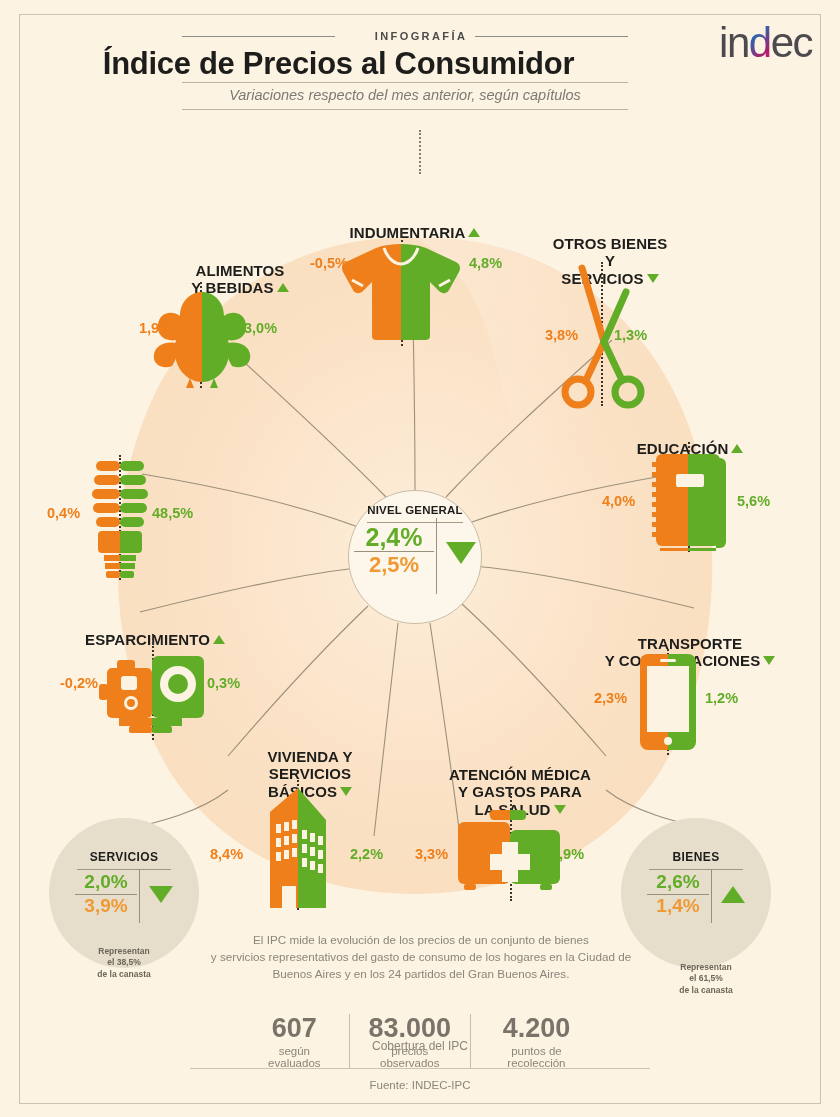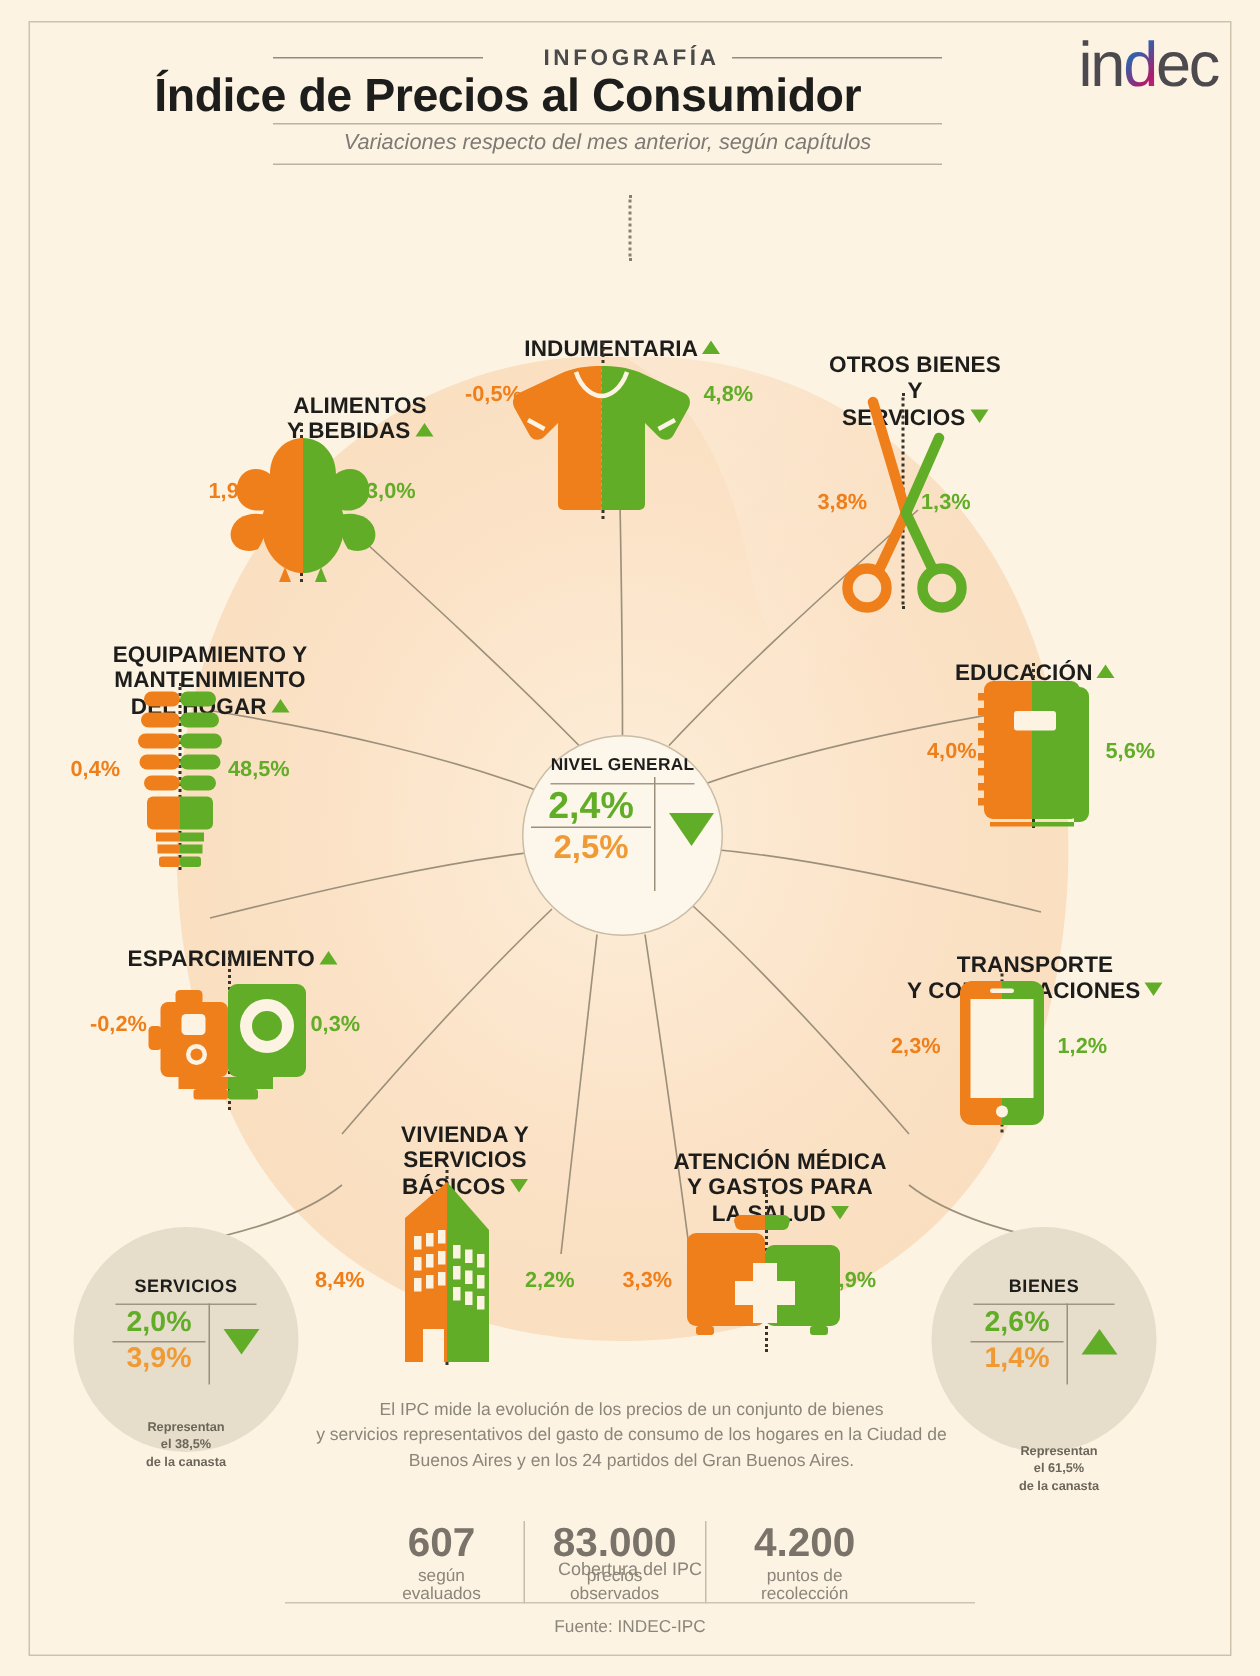--- a/index.html
+++ b/index.html
@@ -23,21 +23,21 @@
     pointer-events: none;
   }
 
   
   .kicker-wrap {
     position: absolute; left: 182px; top: 30px; width: 446px;
     display: flex; align-items: center; gap: 8px;
   }
   .kicker-line { flex: 1 1 auto; height: 1px; background: #8d8c88; }
   .kicker-text {
-    font-size: 15px; font-weight: bold; letter-spacing: 2.4px;
+    font-size: 11px; font-weight: bold; letter-spacing: 2.4px;
     color: #4b4b4b;
     margin-left: 32px;
   }
   .main-title {
     position: absolute; left: 0; top: 46px; width: 677px;
     text-align: center;
     font-size: 31px; font-weight: bold; color: #1d1d1b;
     letter-spacing: -0.3px;
   }
   .subtitle-wrap {
@@ -377,21 +377,21 @@
         <rect x="10" y="100" width="28" height="3"></rect>
       </g>
       <g fill="#62ad28">
         <path d="M38,6 h26 a6,6 0 0 1 6,6 v80 a6,6 0 0 1 -6,6 h-26 Z"></path>
         <path d="M66,10 h4 a6,6 0 0 1 6,6 v78 a6,6 0 0 1 -6,6 h-4 Z"></path>
         <rect x="38" y="100" width="28" height="3"></rect>
       </g>
       <rect x="26" y="26" width="28" height="13" rx="2" fill="#fdf3e3"></rect>
     </svg>
   </div>
-  <div class="val-prev" style="left:618px; top:493px;">4,0%</div>
+  <div class="val-prev" style="left:602px; top:493px;">4,0%</div>
   <div class="val-next" style="left:737px; top:493px;">5,6%</div>
 
   <div class="cat" style="left:580px; top:617px; width:220px; text-align:center;">
     <div class="cat-label">
       <span>TRANSPORTE
 Y COMUNICACIONES</span><span class="tri tri-down"></span>
     </div>
   </div>
   <div class="dashline" style="left:667px; top:649px; height:106px;"></div>
   <div class="icon-box" style="left:638px; top:652px;">
@@ -497,27 +497,20 @@
       <circle cx="83" cy="38" r="18" fill="#fdf3e3"></circle>
       <circle cx="83" cy="38" r="10" fill="#62ad28"></circle>
       <rect x="26" y="30" width="16" height="14" rx="3" fill="#fdf3e3"></rect>
       <circle cx="36" cy="57" r="7" fill="#fdf3e3"></circle>
       <circle cx="36" cy="57" r="4" fill="#ef7f1a"></circle>
     </svg>
   </div>
   <div class="val-prev" style="left:60px; top:675px;">-0,2%</div>
   <div class="val-next" style="left:207px; top:675px;">0,3%</div>
 
-  <div class="cat" style="left:40px; top:410px; width:200px; text-align:center;">
-    <div class="cat-label">
-      <span>EQUIPAMIENTO Y
-MANTENIMIENTO
-DEL HOGAR</span><span class="tri tri-up"></span>
-    </div>
-  </div>
   <div class="dashline" style="left:119px; top:455px; height:125px;"></div>
   <div class="icon-box" style="left:82px; top:455px;">
     <svg width="76" height="128" viewBox="0 0 76 128">
       <g fill="#ef7f1a">
         <rect x="14" y="6" width="24" height="10" rx="5"></rect>
         <rect x="12" y="20" width="26" height="10" rx="5"></rect>
         <rect x="10" y="34" width="28" height="10" rx="5"></rect>
         <rect x="11" y="48" width="27" height="10" rx="5"></rect>
         <rect x="14" y="62" width="24" height="10" rx="5"></rect>
         <path d="M20,76 h18 v22 h-18 a4,4 0 0 1 -4,-4 v-14 a4,4 0 0 1 4,-4 Z"></path>

